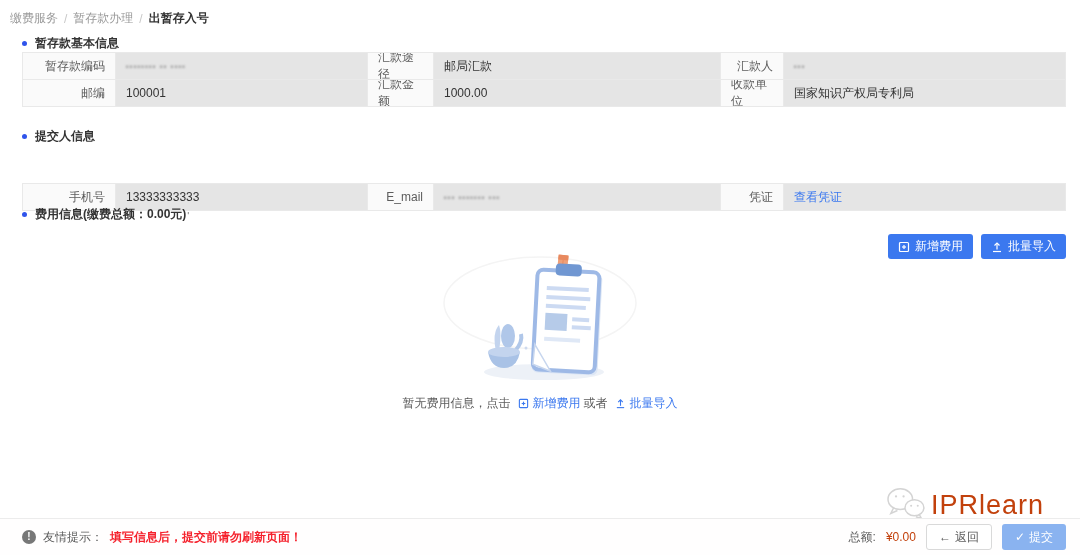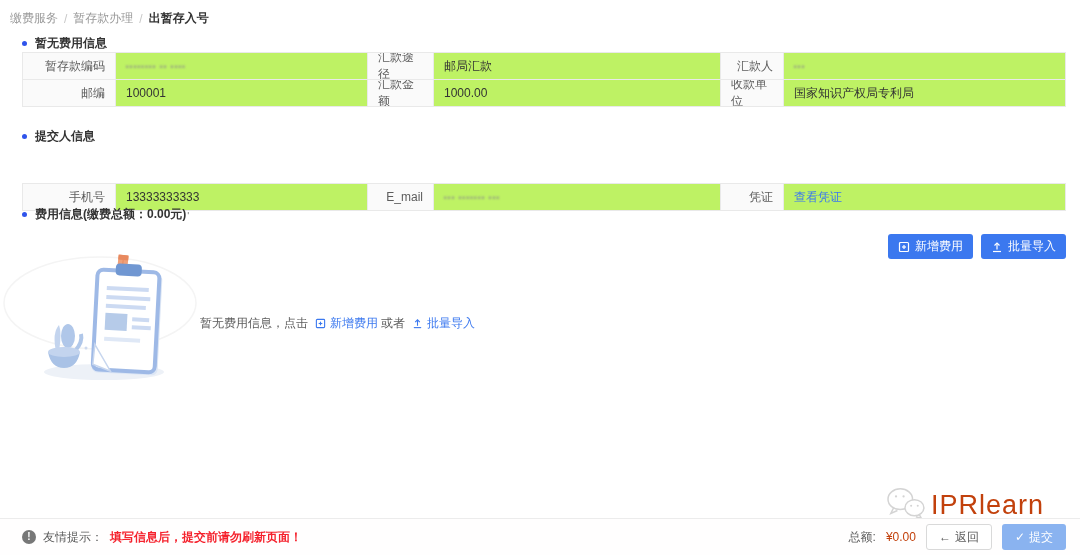--- a/index.html
+++ b/index.html
@@ -13,36 +13,36 @@
   .breadcrumb .sep{color:#c8c8c8;}
   .breadcrumb .current{color:#333;font-weight:700;}
   
   .section-title{position:absolute;left:22px;display:flex;align-items:center;font-size:12px;font-weight:700;color:#333;}
   .bullet{width:5px;height:5px;border-radius:50%;background:#2f54eb;margin-right:8px;flex:0 0 auto;}
   #sec-basic{top:35px;}
   #sec-submitter{top:128px;}
   #sec-fee{top:206px;}
   .footnote{color:#999;font-size:9px;margin-left:1px;}
   
-  .info-table{position:absolute;left:22px;width:1044px;border:1px solid #e9e9e9;border-bottom:none;box-sizing:border-box;background:#bef264;}
+  .info-table{position:absolute;left:22px;width:1044px;border:1px solid #e9e9e9;border-bottom:none;box-sizing:border-box;background:#e5e5e5;}
   #table-basic{top:52px;}
   #table-submitter{top:159px;margin-top:24px;}
   .trow{display:grid;grid-template-columns:93px 252px 66px 287px 63px 1fr;border-bottom:1px solid #e9e9e9;height:26px;}
   .tcell{display:flex;align-items:center;padding:0 10px;font-size:12px;color:#333;border-right:1px solid #e9e9e9;overflow:hidden;box-sizing:border-box;}
   .trow .tcell:last-child{border-right:none;}
   .tlabel{background:#fafafa;justify-content:flex-end;color:#5c5c5c;}
   .redacted{color:#8c8c8c;filter:blur(1.2px);font-size:8px;letter-spacing:1px;}
   .redacted.multiline{white-space:pre-line;font-size:6.5px;line-height:8px;letter-spacing:2px;}
   .link{color:#3b78ef;cursor:pointer;}
   
   .toolbar{position:absolute;top:234px;right:14px;display:flex;gap:8px;}
   .btn-primary{height:25px;padding:0 10px;background:#3b78ef;color:#fff;font-size:12px;border:none;border-radius:3px;display:inline-flex;align-items:center;gap:5px;cursor:pointer;font-family:inherit;}
   .btn-primary svg{display:block;}
   
-  .empty-wrap{position:absolute;top:251px;left:0;width:100%;display:flex;flex-direction:row;align-items:center;}
+  .empty-wrap{position:absolute;top:251px;left:0;width:100%;display:flex;flex-direction:column;align-items:center;}
   .empty-text{margin-top:6px;font-size:12px;color:#5c5c5c;display:flex;align-items:center;gap:3px;}
   .empty-text .mini-icon{display:inline-flex;margin:0 1px 0 4px;}
   .empty-text .link{display:inline-flex;align-items:center;gap:2px;}
   
   .watermark{position:absolute;top:486px;right:36px;display:flex;align-items:center;gap:5px;}
   .watermark-text{font-size:27px;color:#c2410c;letter-spacing:1px;text-shadow:0 1px 0 rgba(255,255,255,.9);}
   
   .footer{position:absolute;left:0;right:0;bottom:0;height:37px;background:#fffefe;border-top:1px solid #ececec;display:flex;align-items:center;justify-content:space-between;padding:0 14px 0 22px;box-sizing:border-box;}
   .tip{display:flex;align-items:center;font-size:12px;color:#5c5c5c;gap:7px;}
   .tip-icon{width:14px;height:14px;border-radius:50%;background:#777;color:#fff;font-size:10px;line-height:14px;text-align:center;font-weight:700;flex:0 0 auto;}
@@ -60,21 +60,21 @@
   <div class="breadcrumb">
     <span class="crumb">缴费服务</span>
     <span class="sep">/</span>
     <span class="crumb">暂存款办理</span>
     <span class="sep">/</span>
     <span class="crumb current">出暂存入号</span>
   </div>
 
   <div class="section-title" id="sec-basic">
     <span class="bullet"></span>
-    <span>暂无费用信息</span>
+    <span>暂存款基本信息</span>
   </div>
 
   <div class="info-table" id="table-basic">
     <div class="trow">
       <div class="tcell tlabel">暂存款编码</div>
       <div class="tcell">
           <span class="redacted">▪▪▪▪▪▪▪▪ ▪▪ ▪▪▪▪</span>
         </div>
       <div class="tcell tlabel">汇款途径</div>
       <div class="tcell">邮局汇款</div>

